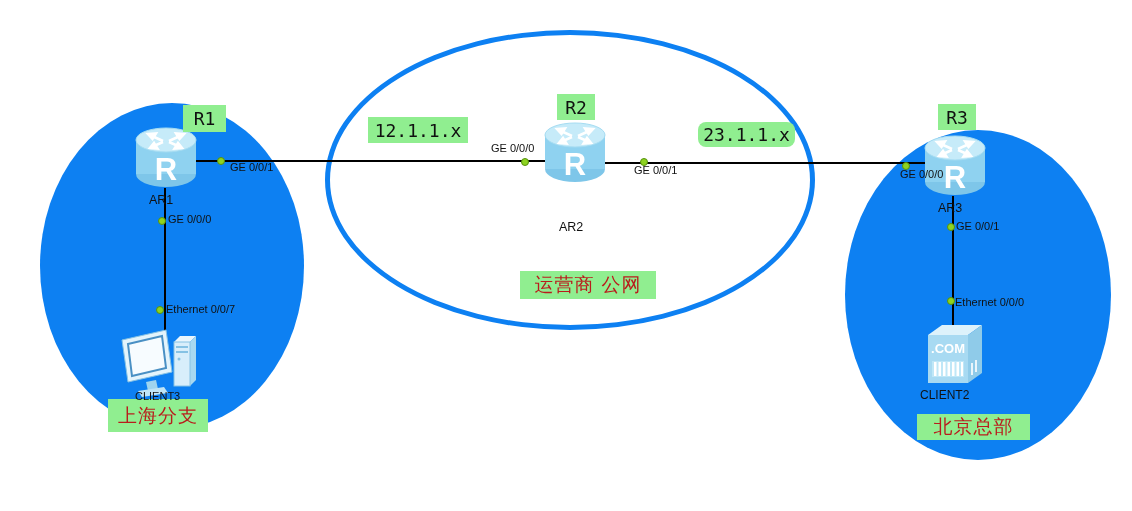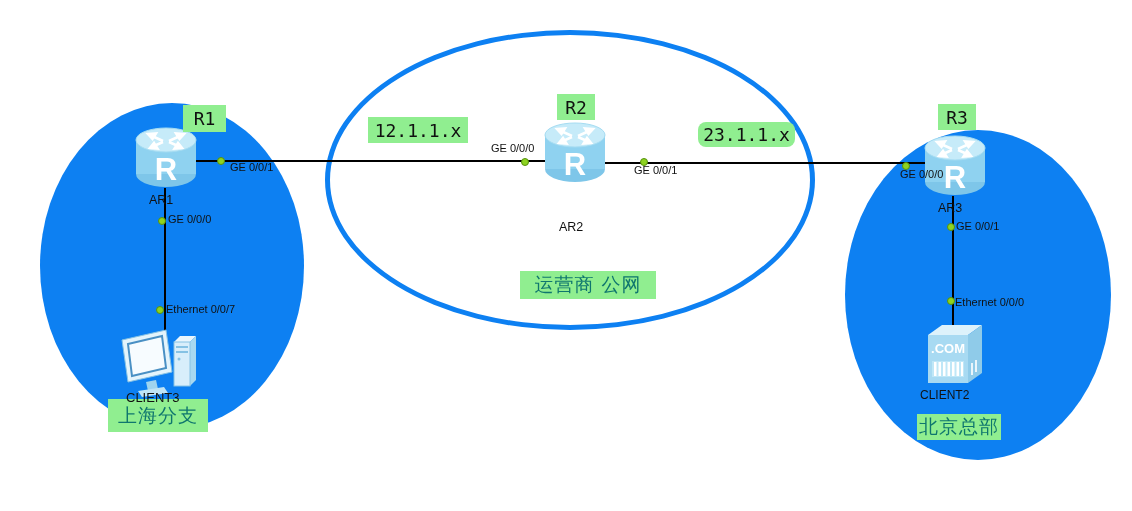--- a/index.html
+++ b/index.html
@@ -15,21 +15,21 @@
   .icon{position:absolute;z-index:3;}
   .if-label{position:absolute;font-size:11px;color:#111;white-space:nowrap;z-index:5;}
   .dev-label{position:absolute;font-size:12.5px;color:#111;white-space:nowrap;z-index:6;}
   .tag{
     position:absolute;background:#90ee90;color:#101010;
     font-family:"DejaVu Sans Mono","Liberation Mono",monospace;
     display:flex;align-items:center;justify-content:center;z-index:5;box-sizing:border-box;
   }
   .tag.mono-sm{font-size:18px;}
   .cjk{
-    position:absolute;background:#90ee90;color:#0f766e;
+    position:absolute;background:#90ee90;color:#b91c1c;
     font-family:"DejaVu Sans",sans-serif;font-size:19px;letter-spacing:1px;
     display:flex;align-items:center;justify-content:center;z-index:5;box-sizing:border-box;white-space:nowrap;
   }
 </style>
 </head>
 <body>
 
 <div class="canvas">
 
   <div class="zone-fill" style="left:40px;top:103px;width:264px;height:326px;"></div>
@@ -135,30 +135,30 @@
 
   <div class="tag mono-sm" style="left:142px;top:105px;width:43px;height:27px;margin-left:41px;">R1</div>
   <div class="tag mono-sm" style="left:557px;top:94px;width:38px;height:26px;">R2</div>
   <div class="tag mono-sm" style="left:938px;top:104px;width:38px;height:26px;">R3</div>
 
   <div class="tag mono-sm" style="left:368px;top:117px;width:100px;height:26px;">12.1.1.x</div>
   <div class="tag mono-sm" style="left:698px;top:122px;width:97px;height:25px;border-radius:8px;">23.1.1.x</div>
 
   <div class="cjk" style="left:108px;top:399px;width:100px;height:33px;">上海分支</div>
   <div class="cjk" style="left:520px;top:271px;width:136px;height:28px;">运营商 公网</div>
-  <div class="cjk" style="left:917px;top:414px;width:84px;height:26px;">北京总部</div>
+  <div class="cjk" style="left:917px;top:414px;width:113px;height:26px;">北京总部</div>
 
   <div class="if-label" style="left:230px;top:161px;">GE 0/0/1</div>
   <div class="if-label" style="left:168px;top:213px;">GE 0/0/0</div>
   <div class="if-label" style="left:166px;top:303px;">Ethernet 0/0/7</div>
   <div class="if-label" style="left:491px;top:142px;">GE 0/0/0</div>
   <div class="if-label" style="left:634px;top:164px;">GE 0/0/1</div>
   <div class="if-label" style="left:900px;top:168px;">GE 0/0/0</div>
   <div class="if-label" style="left:956px;top:220px;">GE 0/0/1</div>
   <div class="if-label" style="left:955px;top:296px;">Ethernet 0/0/0</div>
 
   <div class="dev-label" style="left:149px;top:193px;">AR1</div>
   <div class="dev-label" style="left:559px;top:196px;margin-top:24px;">AR2</div>
   <div class="dev-label" style="left:938px;top:201px;">AR3</div>
-  <div class="dev-label" style="left:126px;top:390px;font-size:13px;">CLIENT3</div>
+  <div class="dev-label" style="left:135px;top:390px;font-size:11px;">CLIENT3</div>
   <div class="dev-label" style="left:920px;top:388px;font-size:12px;">CLIENT2</div>
 
 </div>
 
 </body></html>

